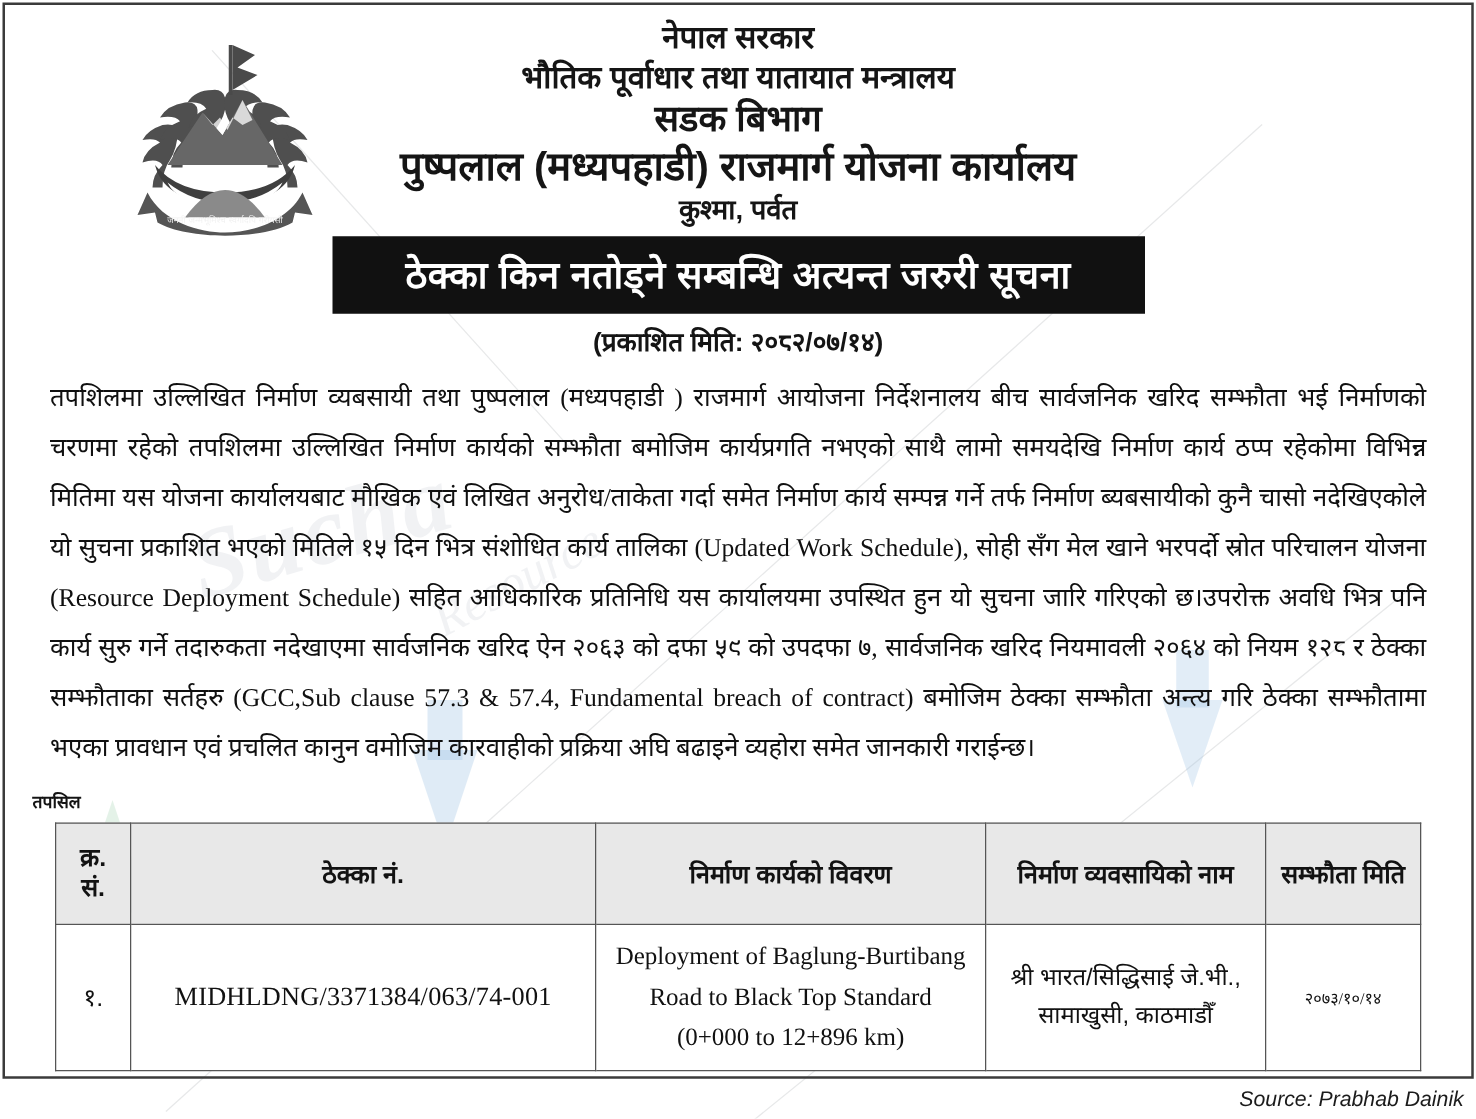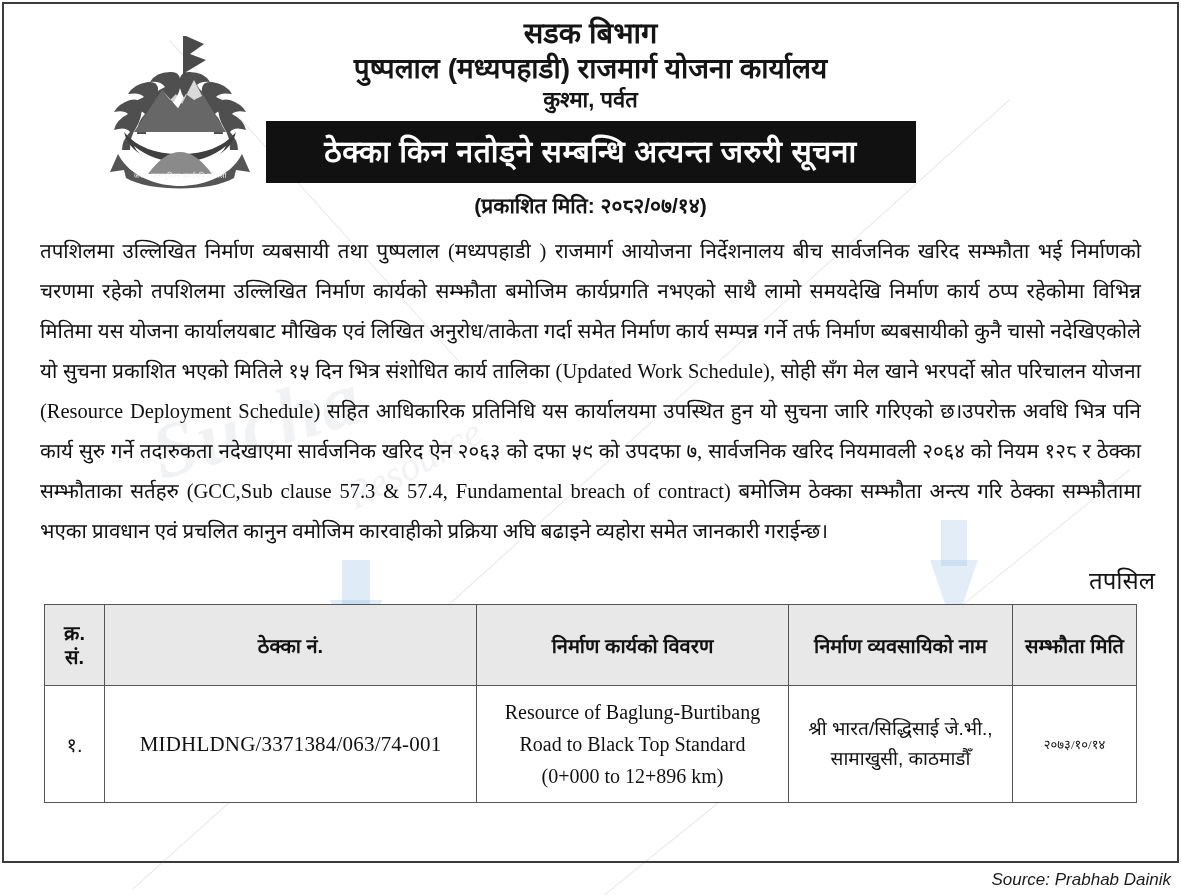--- a/index.html
+++ b/index.html
@@ -141,21 +141,21 @@
   .org-line {
     font-family: "Liberation Sans", "DejaVu Sans", sans-serif;
     font-weight: 700;
     color: #151515;
     line-height: 1.18;
   }
   .l1 { font-size: 25px; margin-bottom: 2px; }
   .l2 { font-size: 25px; margin-bottom: 2px; }
   .l3 { font-size: 29px; margin-bottom: 2px; }
   .l4 { font-size: 27px; margin-bottom: 1px; }
-  .l5 { font-size: 28px; margin-bottom: 2px; }
+  .l5 { font-size: 32px; margin-bottom: 2px; }
   .l6 { font-size: 22px; margin-bottom: 8px; }
 
   .title-banner {
     margin: 6px auto 0 auto;
     width: 650px;
     background: #111111;
     color: #ffffff;
     font-family: "Liberation Sans", "DejaVu Sans", sans-serif;
     font-weight: 700;
     font-size: 30px;
@@ -182,24 +182,24 @@
     line-height: 40px;
     text-align: justify;
     text-align-last: left;
     color: #101010;
     padding: 0 2px;
     margin: 12px;
   }
 
   
   .tapasil {
-    text-align: right;
-    font-family: "Liberation Sans", "DejaVu Sans", sans-serif;
-    font-weight: 400;
-    font-size: 24px;
+    text-align: left;
+    font-family: "Liberation Sans", "DejaVu Sans", sans-serif;
+    font-weight: 700;
+    font-size: 14px;
     margin: 12px 0 8px 0;
     color: #141414;
   }
 
   table.schedule {
     width: 1092px;
     margin: 0 auto;
     border-collapse: collapse;
     table-layout: fixed;
   }
@@ -324,20 +324,22 @@
             <path d="M58 146 q16 -22 32 -22 q16 0 32 22 Z" fill="#8a8a8a"></path>
 
             <path d="M96 8 L96 44 L116 32 L100 26 L114 16 Z" fill="#4a4a4a"></path>
             <rect x="93" y="8" width="3" height="40" fill="#4a4a4a"></rect>
           </g>
 
           <text x="90" y="150" font-family="DejaVu Sans, sans-serif" font-size="7" fill="#f2f2f2" text-anchor="middle">जननी जन्मभूमिश्च स्वर्गादपि गरीयसी</text>
         </svg>
       </div>
 
+      <div class="org-line l1">नेपाल सरकार</div>
+      <div class="org-line l2">भौतिक पूर्वाधार तथा यातायात मन्त्रालय</div>
       <div class="org-line l3">सडक बिभाग</div>
       <div class="org-line l5">पुष्पलाल (मध्यपहाडी) राजमार्ग योजना कार्यालय</div>
       <div class="org-line l6">कुश्मा, पर्वत</div>
 
       <div class="title-banner">ठेक्का किन नतोड्ने सम्बन्धि अत्यन्त जरुरी सूचना</div>
 
       <div class="pub-date">(प्रकाशित मिति: २०८२/०७/१४)</div>
     </div>
 
     <p class="body-para">तपशिलमा उल्लिखित निर्माण व्यबसायी तथा पुष्पलाल (मध्यपहाडी ) राजमार्ग आयोजना निर्देशनालय बीच सार्वजनिक खरिद सम्झौता भई निर्माणको चरणमा रहेको तपशिलमा उल्लिखित निर्माण कार्यको सम्झौता बमोजिम कार्यप्रगति नभएको साथै लामो समयदेखि निर्माण कार्य ठप्प रहेकोमा विभिन्न मितिमा यस योजना कार्यालयबाट मौखिक एवं लिखित अनुरोध/ताकेता गर्दा समेत निर्माण कार्य सम्पन्न गर्ने तर्फ निर्माण ब्यबसायीको कुनै चासो नदेखिएकोले यो सुचना प्रकाशित भएको मितिले १५ दिन भित्र संशोधित कार्य तालिका (Updated Work Schedule), सोही सँग मेल खाने भरपर्दो स्रोत परिचालन योजना (Resource Deployment Schedule) सहित आधिकारिक प्रतिनिधि यस कार्यालयमा उपस्थित हुन यो सुचना जारि गरिएको छ।उपरोक्त अवधि भित्र पनि कार्य सुरु गर्ने तदारुकता नदेखाएमा सार्वजनिक खरिद ऐन २०६३ को दफा ५९ को उपदफा ७, सार्वजनिक खरिद नियमावली २०६४ को नियम १२८ र ठेक्का सम्झौताका सर्तहरु (GCC,Sub clause 57.3 &amp; 57.4, Fundamental breach of contract) बमोजिम ठेक्का सम्झौता अन्त्य गरि ठेक्का सम्झौतामा भएका प्रावधान एवं प्रचलित कानुन वमोजिम कारवाहीको प्रक्रिया अघि बढाइने व्यहोरा समेत जानकारी गराईन्छ।</p>
@@ -364,21 +366,21 @@
           <th>निर्माण कार्यको विवरण</th>
           <th>निर्माण व्यवसायिको नाम</th>
           <th>सम्झौता मिति</th>
         </tr>
       </thead>
       <tbody>
         <tr>
           <td class="cell-sn">१.</td>
           <td class="cell-contract">MIDHLDNG/3371384/063/74-001</td>
           <td class="cell-desc">
-            <div>Resource of Baglung-Burtibang</div>
+            <div>Deployment of Baglung-Burtibang</div>
             <div>Road to Black Top Standard</div>
             <div>(0+000 to 12+896 km)</div>
           </td>
           <td class="cell-firm">
             <div>श्री भारत/सिद्धिसाई जे.भी.,</div>
             <div>सामाखुसी, काठमाडौँ</div>
           </td>
           <td class="cell-date">२०७३/१०/१४</td>
         </tr>
       </tbody>

